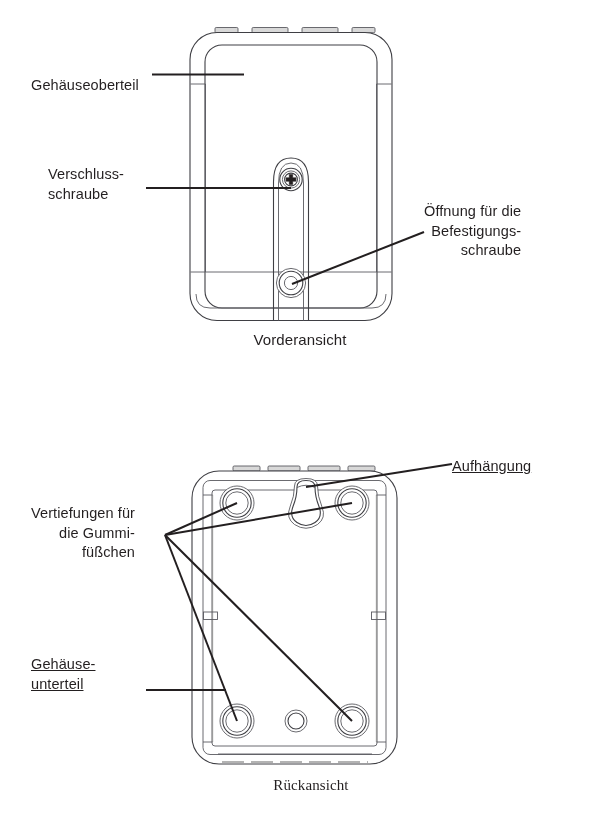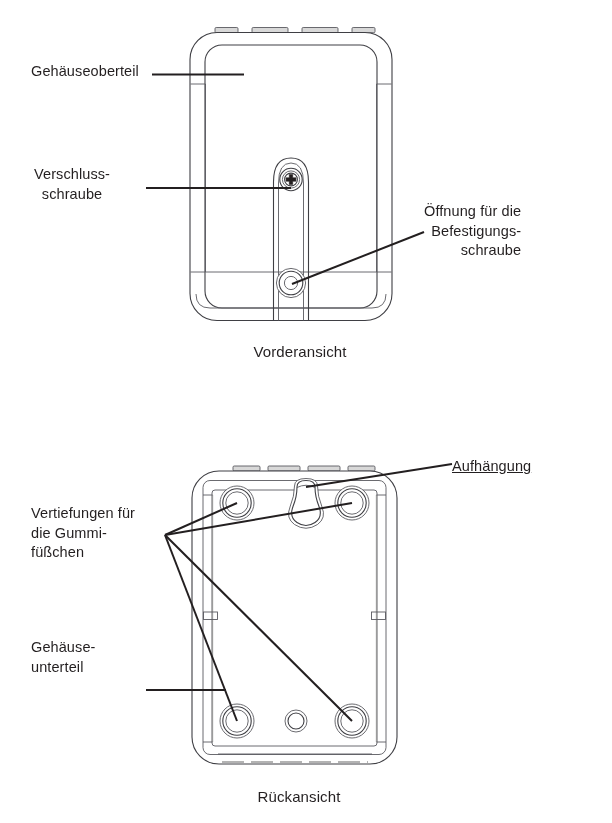--- a/index.html
+++ b/index.html
@@ -47,32 +47,31 @@
   .view-caption {
     position: absolute;
     font-family: "Liberation Sans", sans-serif;
     font-size: 15px;
     line-height: 20px;
     color: #231f20;
     letter-spacing: 0.1px;
     text-align: center;
     width: 220px;
     font-weight: 400;
-    margin-top: 12px;
   }
   
-  #label-gehaeuseoberteil { left: 31px;  top: 62px; }
-  #label-verschlussschraube { left: 34px; top: 165px; text-align: center; }
+  #label-gehaeuseoberteil { left: 31px;  top: 76px; }
+  #label-verschlussschraube { left: 48px; top: 165px; }
   #label-oeffnung { left: 424px; top: 202px; }
   #caption-front { left: 190px; top: 330px; }
   
   #label-aufhaengung { left: 452px; top: 457px; text-decoration: underline; }
-  #label-vertiefungen { left: 31px; top: 504px; }
-  #label-gehaeuseunterteil { left: 31px; top: 638px; }
-  #caption-rear { left: 189px; top: 775px; }
+  #label-vertiefungen { left: 31px; top: 504px; text-align: right; }
+  #label-gehaeuseunterteil { left: 31px; top: 655px; text-decoration: underline; }
+  #caption-rear { left: 201px; top: 775px; font-family: Liberation Serif, serif; }
 </style>
 </head>
 <body>
 
 <div id="diagram-root">
 
   <svg class="figure" viewBox="0 0 612 823" xmlns="http://www.w3.org/2000/svg">
     <defs>
       <style>
         .ln      { fill:none; stroke:#3f3f44; stroke-width:1.1; }

